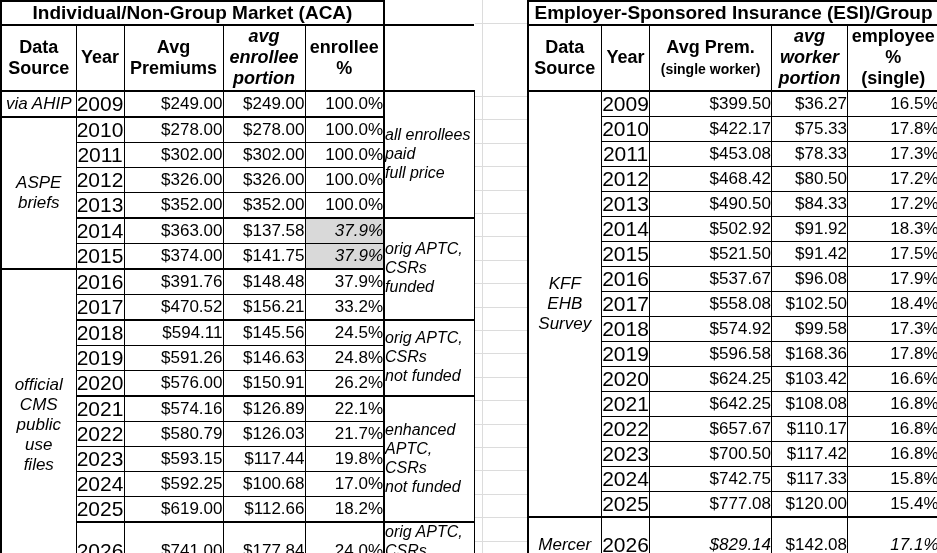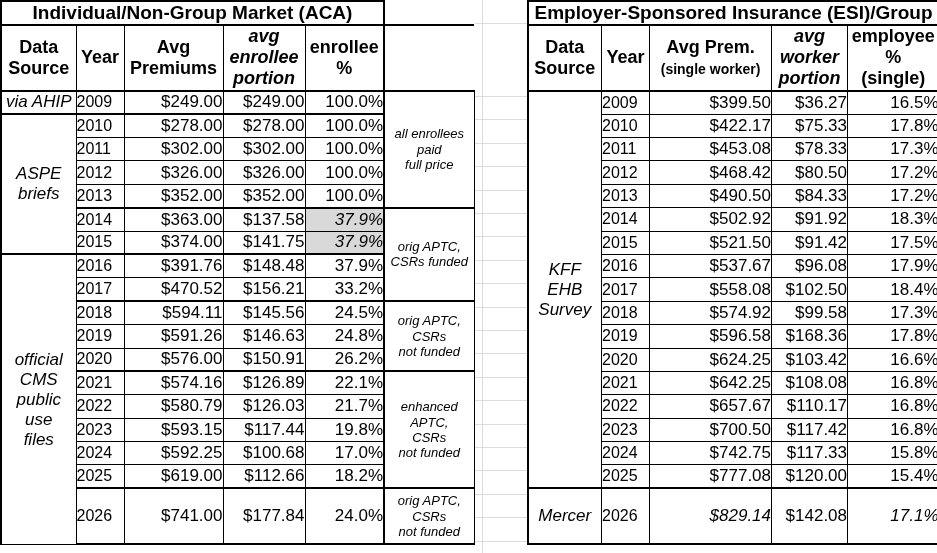--- a/index.html
+++ b/index.html
@@ -27,25 +27,25 @@
   .tbl td.cf { border-left:2px solid #000; }
   .tbl td.c5 { border-right:2px solid #000; }
   .tbl td.cl { border-right:2px solid #000; }
   .tbl td.nb { border:none; }
 
   
   .titlecell { font-weight:bold; font-size:19px; text-align:center; }
   .th  { font-weight:bold; font-size:18px; text-align:center; line-height:1.18; }
   .th.it { font-style:italic; }
   .th .small { font-size:14px; }
-  .yr  { font-size:16px; }
+  .yr  { font-size:21px; text-align:center; }
   .num { font-size:17px; text-align:right; padding-right:6px; }
   .src { font-size:17px; font-style:italic; text-align:center; }
-  .note{ border:2px solid #000; font-size:13px; font-style:italic;
-         text-align:center; line-height:1.18; white-space:pre-line; }
+  .note{ border:2px solid #000; font-size:16px; font-style:italic;
+         line-height:1.18; white-space:pre-line; }
   .pre { white-space:pre-line; }
   .hl  { background:#d9d9d9; font-style:italic; }
   .i   { font-style:italic; }
 
   
   .gap { position:relative; width:52px; height:553px; flex:0 0 auto; background:#fff; }
   .gap-vline { position:absolute; left:7px; top:0; width:1px; height:553px; background:#dcdcdc; }
   .gap-hline { position:absolute; left:0; width:52px; height:1px; background:#dcdcdc; }
   .gap-grid  { position:absolute; left:0; top:97px; width:52px; height:456px;
     background:repeating-linear-gradient(to bottom,

